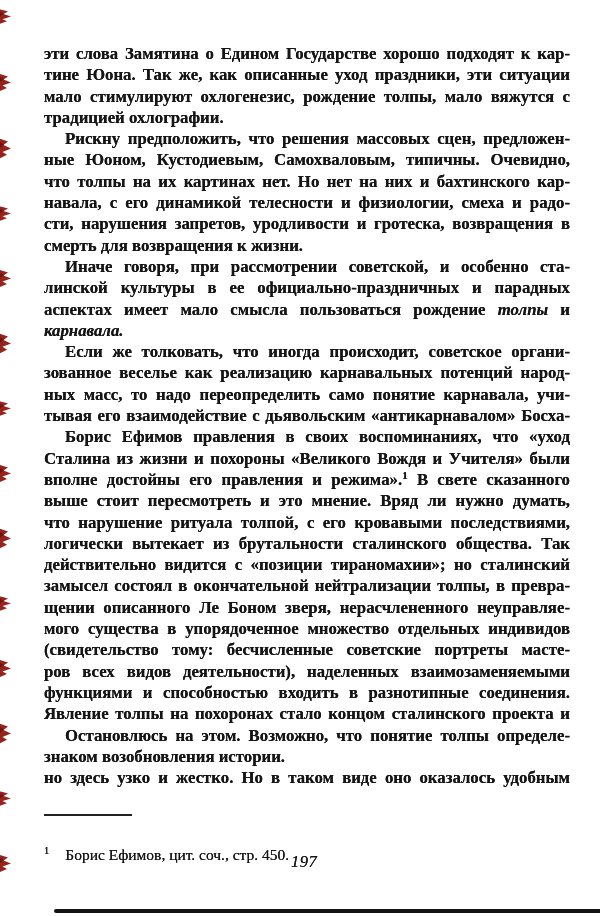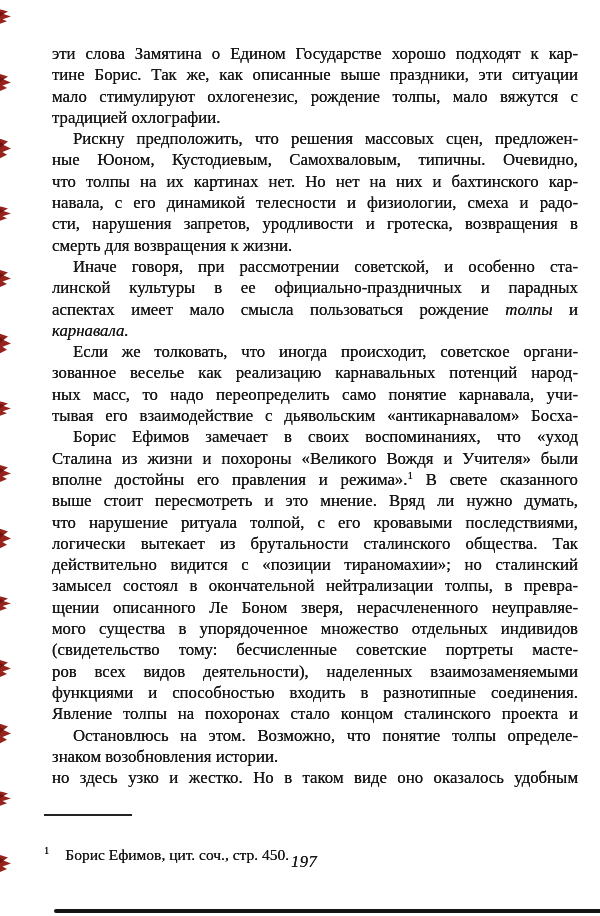--- a/index.html
+++ b/index.html
@@ -9,21 +9,21 @@
     position: relative;
     overflow: hidden;
     font-family: "Liberation Serif", serif;
     color: #161616;
   }
   .page { position: absolute; inset: 0; background: #fff; }
 
   
   .text-block {
     position: absolute;
-    left: 52px; top: 43px; width: 526px;
+    left: 44px; top: 43px; width: 526px; font-weight: bold;
   }
   .line {
     height: 21.3px;
     line-height: 21.3px;
     font-size: 16.8px;
     text-align: justify;
     text-align-last: justify;
     overflow: hidden;
     white-space: normal;
     text-shadow: 0 0 0.55px currentColor; 
@@ -142,38 +142,38 @@
         <polygon points="0,3 4,5 0,8" fill="#6e1512"></polygon>
       </svg>
       <svg width="12" height="18" viewBox="0 0 12 18" class="edge-mark" style="top: 855px;">
         <polygon points="0,0 8,2.5 3.5,5.5 11,8.5 2.5,11.5 7,14 0,17" fill="#97231d"></polygon>
         <polygon points="0,3 4,5 0,8" fill="#6e1512"></polygon>
       </svg>
     </div>
 
   <div class="text-block" id="text-block">
       <div class="line"><span>эти слова Замятина о Едином Государстве хорошо подходят к кар-</span></div>
-      <div class="line"><span>тине Борис. Так же, как описанные выше праздники, эти ситуации</span></div>
+      <div class="line"><span>тине Юона. Так же, как описанные уход праздники, эти ситуации</span></div>
       <div class="line"><span>мало стимулируют охлогенезис, рождение толпы, мало вяжутся с</span></div>
       <div class="line pend"><span>традицией охлографии.</span></div>
       <div class="line indent"><span>Рискну предположить, что решения массовых сцен, предложен-</span></div>
       <div class="line"><span>ные Юоном, Кустодиевым, Самохваловым, типичны. Очевидно,</span></div>
       <div class="line"><span>что толпы на их картинах нет. Но нет на них и бахтинского кар-</span></div>
       <div class="line"><span>навала, с его динамикой телесности и физиологии, смеха и радо-</span></div>
       <div class="line"><span>сти, нарушения запретов, уродливости и гротеска, возвращения в</span></div>
       <div class="line pend"><span>смерть для возвращения к жизни.</span></div>
       <div class="line indent"><span>Иначе говоря, при рассмотрении советской, и особенно ста-</span></div>
       <div class="line"><span>линской культуры в ее официально-праздничных и парадных</span></div>
       <div class="line"><span>аспектах имеет мало смысла пользоваться рождение </span><i>толпы</i><span> и</span></div>
       <div class="line pend"><i>карнавала.</i></div>
       <div class="line indent"><span>Если же толковать, что иногда происходит, советское органи-</span></div>
       <div class="line"><span>зованное веселье как реализацию карнавальных потенций народ-</span></div>
       <div class="line"><span>ных масс, то надо переопределить само понятие карнавала, учи-</span></div>
       <div class="line"><span>тывая его взаимодействие с дьявольским «антикарнавалом» Босха-</span></div>
-      <div class="line indent"><span>Борис Ефимов замечает в своих воспоминаниях, что «уход</span></div>
+      <div class="line indent"><span>Борис Ефимов правления в своих воспоминаниях, что «уход</span></div>
       <div class="line"><span>Сталина из жизни и похороны «Великого Вождя и Учителя» были</span></div>
       <div class="line"><span>вполне достойны его правления и режима».</span><sup>1</sup><span> В свете сказанного</span></div>
       <div class="line"><span>выше стоит пересмотреть и это мнение. Вряд ли нужно думать,</span></div>
       <div class="line"><span>что нарушение ритуала толпой, с его кровавыми последствиями,</span></div>
       <div class="line"><span>логически вытекает из брутальности сталинского общества. Так</span></div>
       <div class="line"><span>действительно видится с «позиции тираномахии»; но сталинский</span></div>
       <div class="line"><span>замысел состоял в окончательной нейтрализации толпы, в превра-</span></div>
       <div class="line"><span>щении описанного Ле Боном зверя, нерасчлененного неуправляе-</span></div>
       <div class="line"><span>мого существа в упорядоченное множество отдельных индивидов</span></div>
       <div class="line"><span>(свидетельство тому: бесчисленные советские портреты масте-</span></div>

